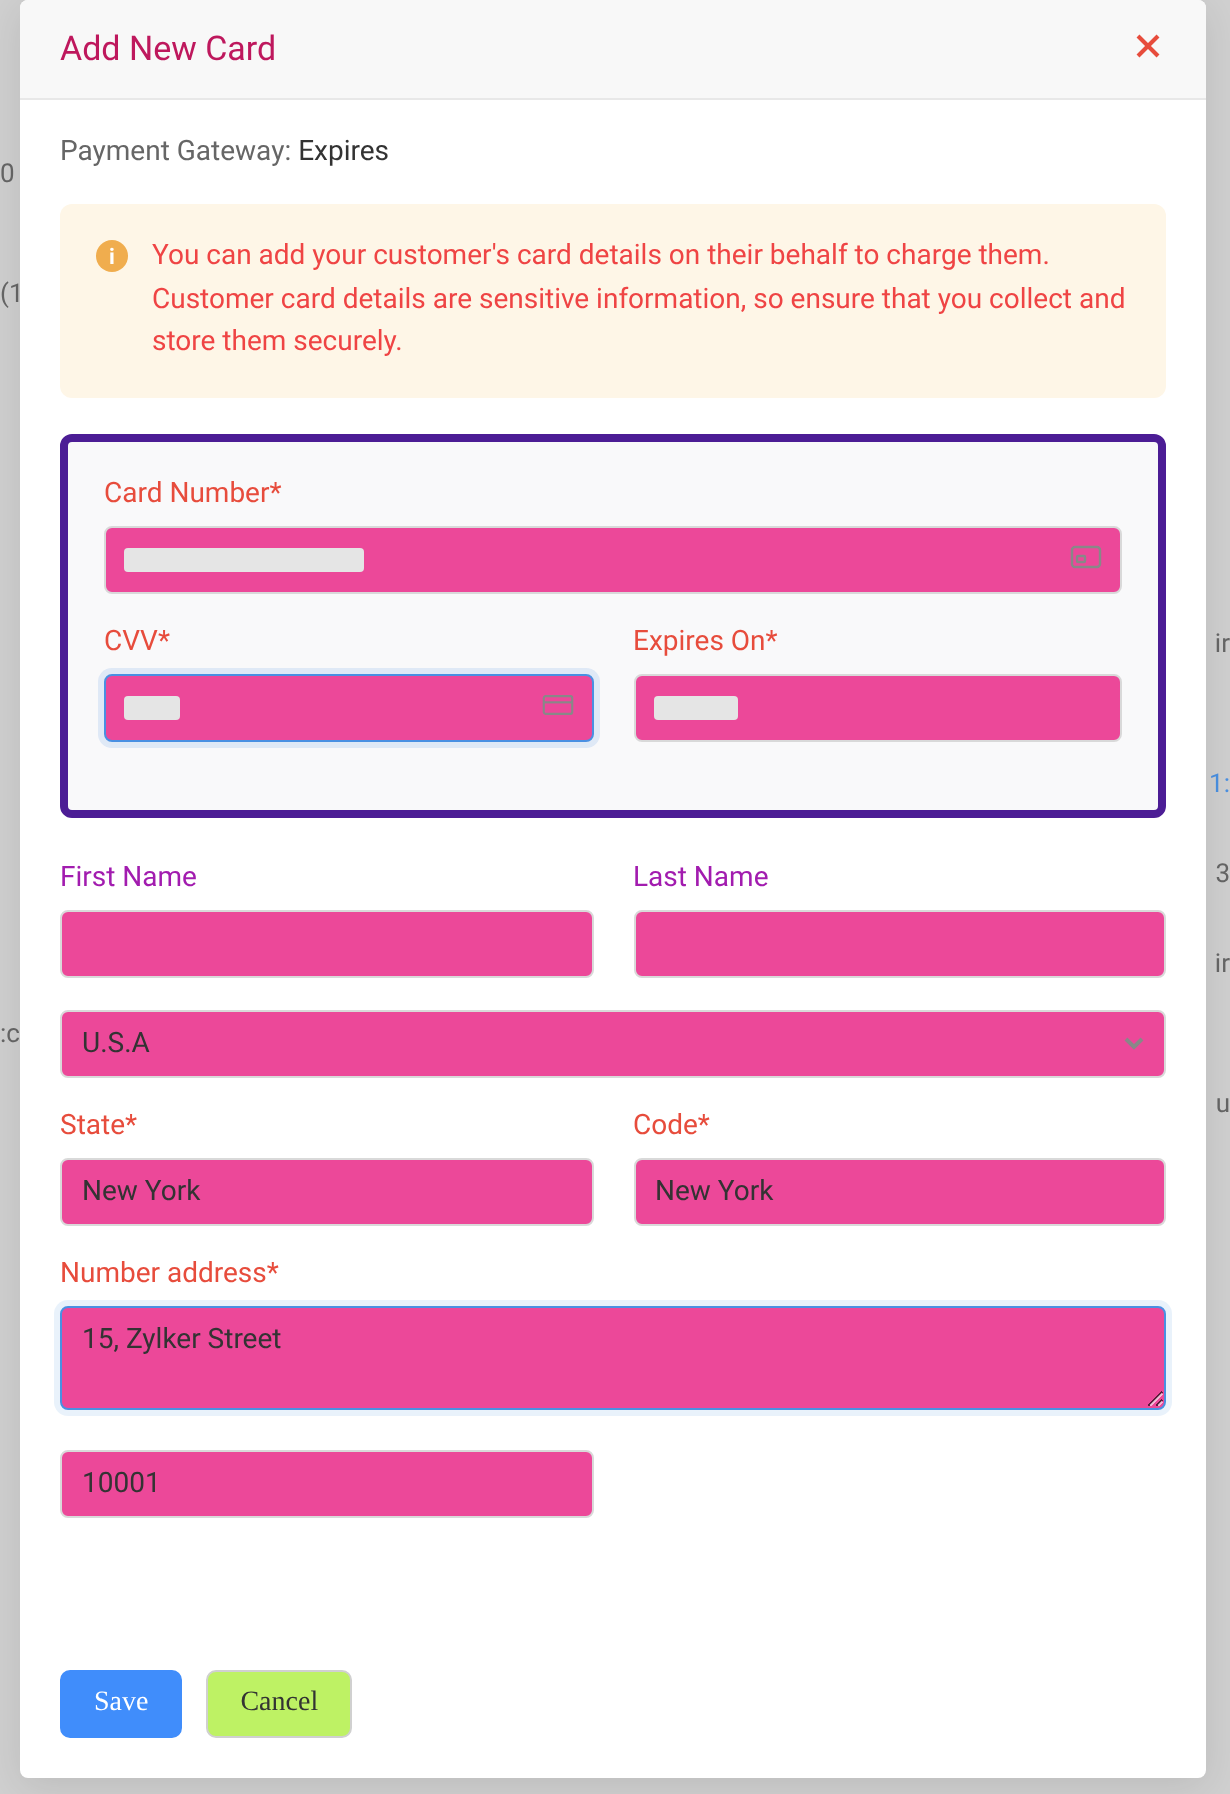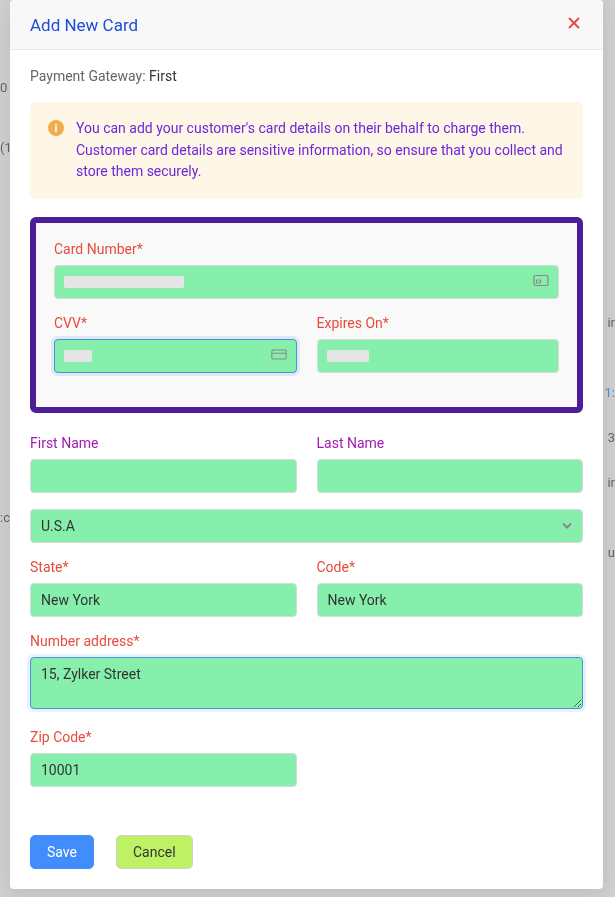--- a/index.html
+++ b/index.html
@@ -32,21 +32,21 @@
       background: #f8f8f8;
       border-bottom: 1px solid #e8e8e8;
       padding: 14px 20px;
       display: flex;
       justify-content: space-between;
       align-items: center;
     }
     .modal-title {
       font-size: 17px;
       font-weight: 400;
-      color: #1d4ed8;
+      color: #be185d;
     }
     .close-btn {
       background: none;
       border: none;
       cursor: pointer;
       padding: 2px;
       display: flex;
       align-items: center;
       justify-content: center;
     }
@@ -86,26 +86,26 @@
       display: flex;
       align-items: center;
       justify-content: center;
       color: #fff;
       font-size: 11px;
       font-weight: bold;
       margin-top: 2px;
     }
     .info-text {
       font-size: 14px;
-      color: #6d28d9;
+      color: #ef4444;
       line-height: 1.55;
     }
     .card-section {
       background: #f9f9fa;
-      border: 6px solid #4c1d95;
+      border: 4px solid #4c1d95;
       border-radius: 6px;
       padding: 18px;
       margin-bottom: 22px;
     }
     .field-label {
       font-size: 14px;
       color: #a21caf;
       margin-bottom: 8px;
       display: block;
     }
@@ -114,21 +114,21 @@
     }
     .input-wrapper {
       position: relative;
     }
     .text-input, .select-input, .textarea-input {
       width: 100%;
       padding: 8px 10px;
       border: 1px solid #d9d9d9;
       border-radius: 4px;
       font-size: 14px;
-      background: #86efac;
+      background: #ec4899;
       color: #333;
       font-family: inherit;
     }
     .textarea-input {
       resize: vertical;
       min-height: 52px;
     }
     .textarea-input.active {
       border-color: #4a90e2;
       box-shadow: 0 0 0 3px rgba(74,144,226,0.12);
@@ -194,22 +194,23 @@
     }
     .card-section .field-group:last-child {
       margin-bottom: 0;
     }
     .half-width {
       width: calc(50% - 10px);
     }
     .modal-footer {
       padding: 14px 20px 20px;
       display: flex;
-      gap: 22px;
+      gap: 12px;
       border-top: none;
+      font-family: Liberation Serif, serif;
     }
     .btn {
       padding: 8px 16px;
       border-radius: 5px;
       font-size: 14px;
       cursor: pointer;
       font-family: inherit;
     }
     .btn-primary {
       background: #408dfb;
@@ -248,21 +249,21 @@
         <svg viewBox="0 0 14 14">
             <line x1="2" y1="2" x2="12" y2="12"></line>
             <line x1="12" y1="2" x2="2" y2="12"></line>
           </svg>
       </span>
     </button>
   </div>
 
   <div class="modal-body">
     <div class="gateway-line">
-      <span class="gateway-label">Payment Gateway: </span><span>First</span>
+      <span class="gateway-label">Payment Gateway: </span><span>Expires</span>
     </div>
 
     <div class="info-banner">
       <div class="info-icon">i</div>
       <div class="info-text">You can add your customer's card details on their behalf to charge them. Customer card details are sensitive information, so ensure that you collect and store them securely.</div>
     </div>
 
     <div class="card-section">
       <div class="field-group">
         <label class="field-label required">Card Number*</label>
@@ -336,21 +337,20 @@
         <input type="text" class="text-input" value="New York" style="">
       </div>
     </div>
 
     <div class="field-group">
       <label class="field-label required">Number address*</label>
       <textarea class="textarea-input active" style="">15, Zylker Street</textarea>
     </div>
 
     <div class="field-group half-width">
-      <label class="field-label required">Zip Code*</label>
       <input type="text" class="text-input" value="10001" style="">
     </div>
   </div>
 
   <div class="modal-footer">
     <button class="btn btn-primary">Save</button>
     <button class="btn btn-secondary">Cancel</button>
   </div>
 </div>
 

